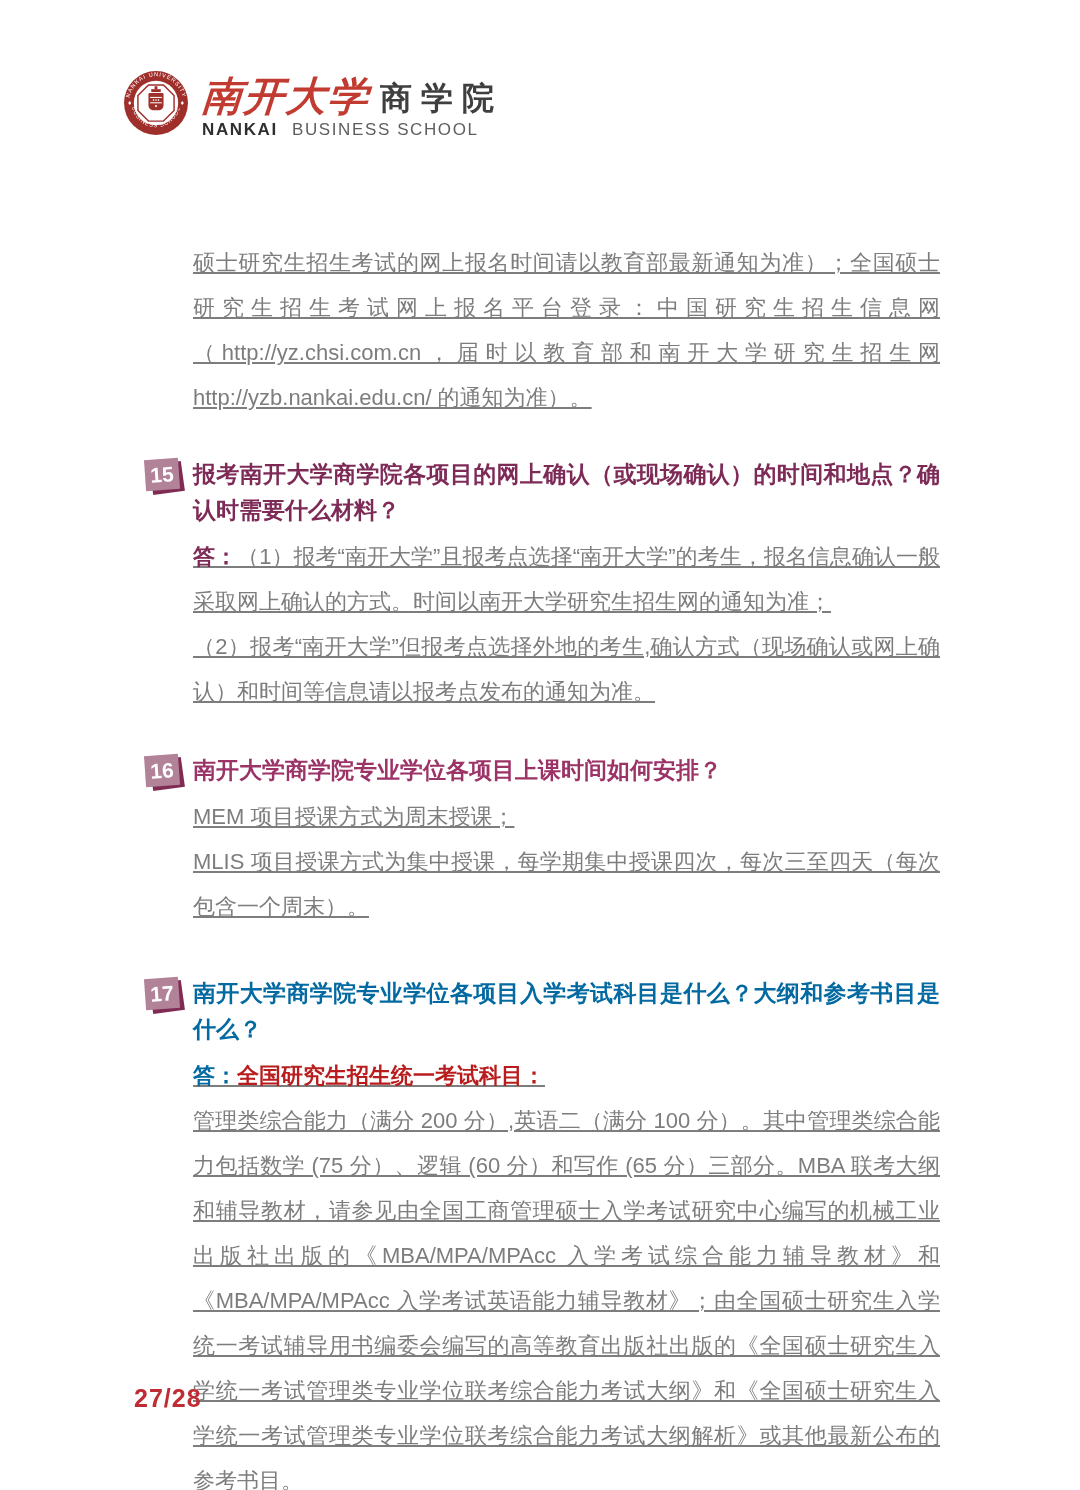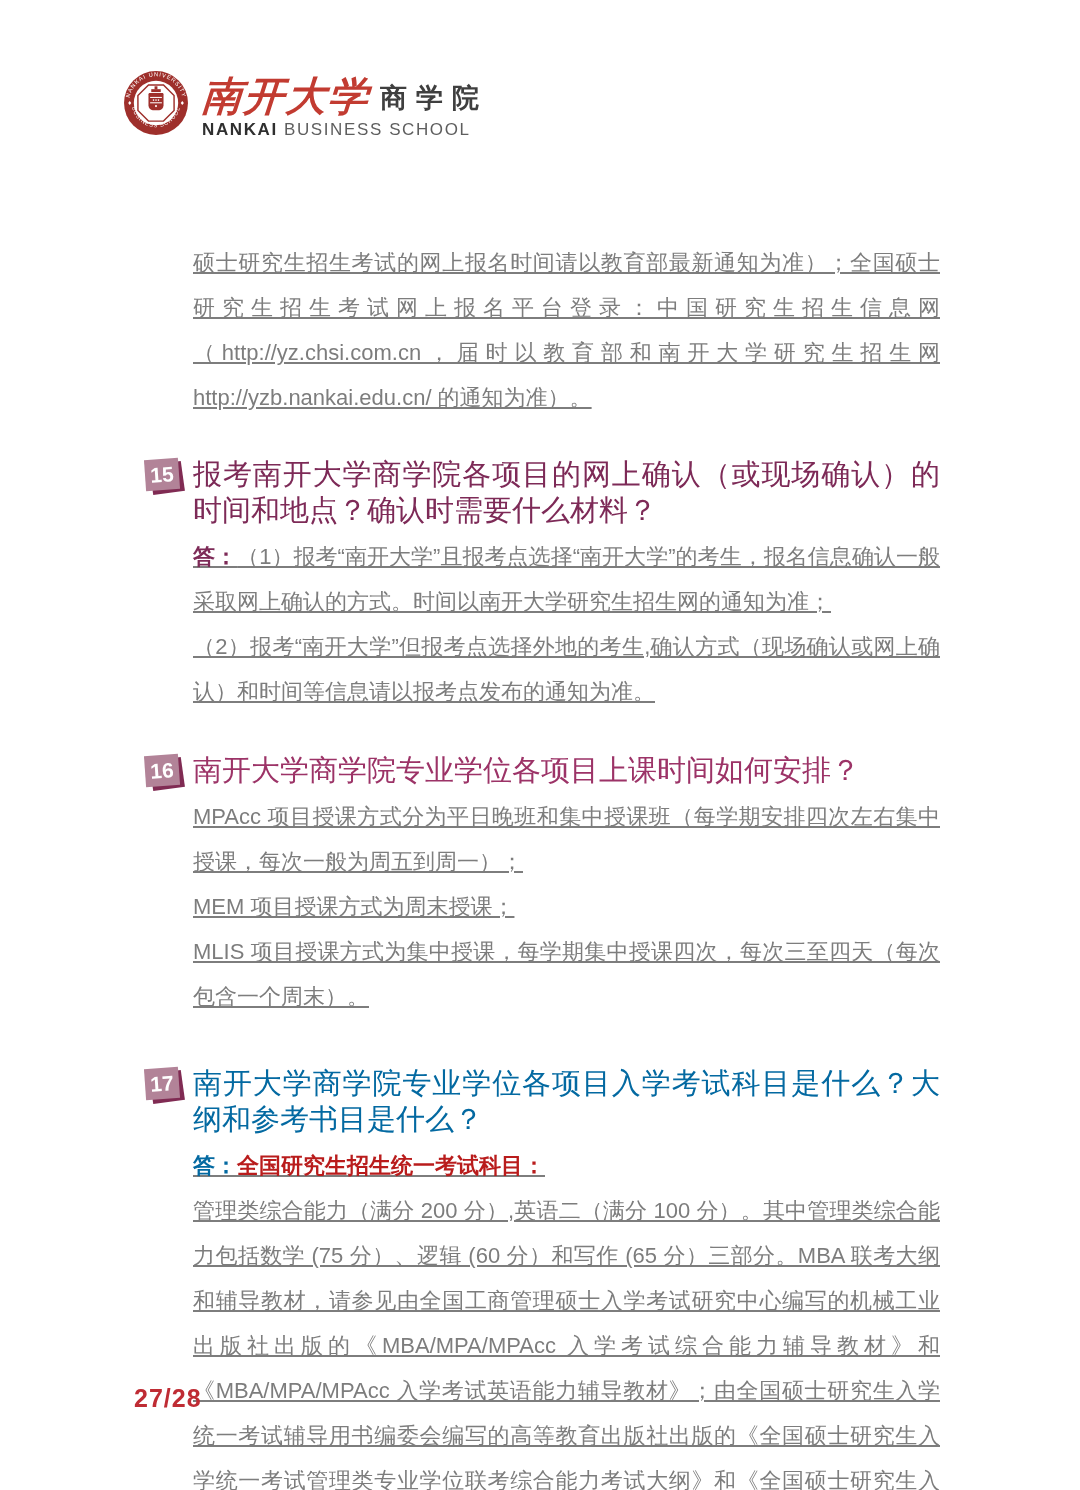--- a/index.html
+++ b/index.html
@@ -14,38 +14,38 @@
   .logo { position:absolute; left:123px; top:70px; display:flex; align-items:flex-start; gap:13px; }
   .seal { width:66px; height:66px; flex:0 0 auto; }
   .logo-text { padding-top:6px; }
   .logo-line1 { display:flex; align-items:flex-end; gap:10px; white-space:nowrap; }
   .calligraphy {
     font-family:"DejaVu Serif","Liberation Serif",serif;
     font-style:italic; font-weight:bold; font-size:40px; line-height:40px;
     color:#c23b31; letter-spacing:2px; transform:skewX(-4deg);
   }
   .dept {
-    font-size:27px; line-height:36px; font-weight:bold; color:#3f3f3f; letter-spacing:9px;
+    font-size:32px; line-height:36px; font-weight:bold; color:#3f3f3f; letter-spacing:9px;
   }
   .logo-line2 { margin-top:4px; font-size:17px; letter-spacing:1.6px; white-space:nowrap; }
-  .latin-bold  { color:#2f2f2f; font-weight:bold; }
+  .latin-bold  { color:#2f2f2f; font-weight:bold; margin-right:8px; }
   .latin-light { color:#5e5e5e; font-weight:normal; }
 
   
   .content { position:absolute; left:193px; top:240px; width:747px; }
   .body-text {
     font-size:22px; line-height:45px; color:#7d7d7d;
     text-align:justify; text-justify:inter-ideograph;text-decoration:underline;
   }
   .faq-item { position:relative; }
   .faq-item.item-15 { margin-top:36px; }
   .faq-item.item-16 { margin-top:38px; }
   .faq-item.item-17 { margin-top:46px; }
   .question {
-    font-size:29px; line-height:36px; font-weight:normal;
+    font-size:23px; line-height:36px; font-weight:bold;
     text-align:justify; text-justify:inter-ideograph; margin-bottom:6px;
   }
   .qc-15 { color:#7d2a57; }
   .qc-16 { color:#9c3367; }
   .qc-17 { color:#0369a1; }
   .ans-prefix { font-weight:bold; }
   .ans-lead { font-weight:bold; color:#b91c1c; }
 
   
   .badge { position:absolute; left:-48px; top:3px; width:40px; height:36px; }
@@ -123,21 +123,20 @@
       <p class="body-text"><span class="ans-prefix qc-15">答：</span><span>（1）报考“南开大学”且报考点选择“南开大学”的考生，报名信息确认一般采取网上确认的方式。时间以南开大学研究生招生网的通知为准；</span></p>
       <p class="body-text">（2）报考“南开大学”但报考点选择外地的考生,确认方式（现场确认或网上确认）和时间等信息请以报考点发布的通知为准。</p>
     </section>
 
     <section class="faq-item item-16">
       <div class="badge">
         <span class="badge-fold"></span>
         <span class="badge-face">16</span>
       </div>
       <h2 class="question qc-16">南开大学商学院专业学位各项目上课时间如何安排？</h2>
-      <p class="body-text">MPAcc 项目授课方式分为平日晚班和集中授课班（每学期安排四次左右集中授课，每次一般为周五到周一）；</p>
       <p class="body-text">MEM 项目授课方式为周末授课；</p>
       <p class="body-text">MLIS 项目授课方式为集中授课，每学期集中授课四次，每次三至四天（每次包含一个周末）。</p>
     </section>
 
     <section class="faq-item item-17">
       <div class="badge">
         <span class="badge-fold"></span>
         <span class="badge-face">17</span>
       </div>
       <h2 class="question qc-17">南开大学商学院专业学位各项目入学考试科目是什么？大纲和参考书目是什么？</h2>

